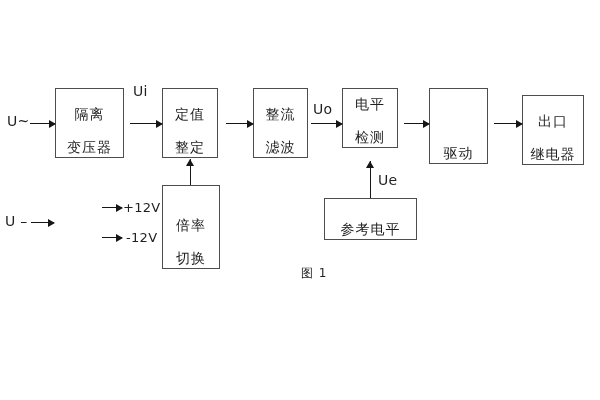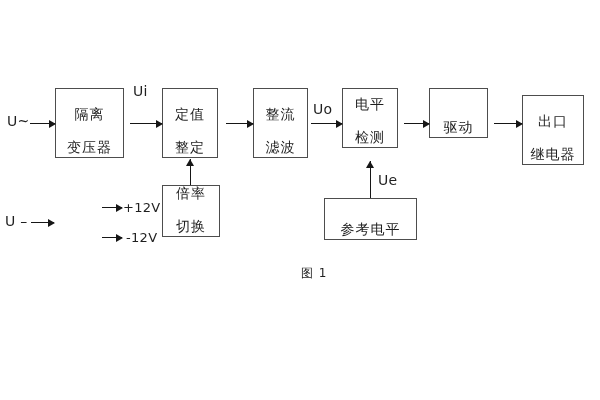--- a/index.html
+++ b/index.html
@@ -50,31 +50,31 @@
   <div class="box" style="left:162px; top:88px; width:56px; height:70px">
     <span>定值</span>
     <span>整定</span>
   </div>
 
   <div class="box" style="left:342px; top:88px; width:56px; height:60px">
     <span>电平</span>
     <span>检测</span>
   </div>
 
-  <div class="box" style="left:429px; top:88px; width:59px; height:50px">
+  <div class="box" style="left:429px; top:88px; width:59px; height:76px">
     <span>驱动</span>
   </div>
 
   <div class="box" style="left:522px; top:95px; width:62px; height:70px">
     <span>出口</span>
     <span>继电器</span>
   </div>
 
 
-  <div class="box" style="left:162px; top:185px; width:58px; height:52px">
+  <div class="box" style="left:162px; top:185px; width:58px; height:84px">
     <span>倍率</span>
     <span>切换</span>
   </div>
 
   <div class="box" style="left:324px; top:198px; width:93px; height:42px">
     <span>参考电平</span>
   </div>
 
   <div class="arrow-h" style="left:30px;  top:123px; width:25px"></div>
   <div class="arrow-h" style="left:130px; top:123px; width:32px"></div>

